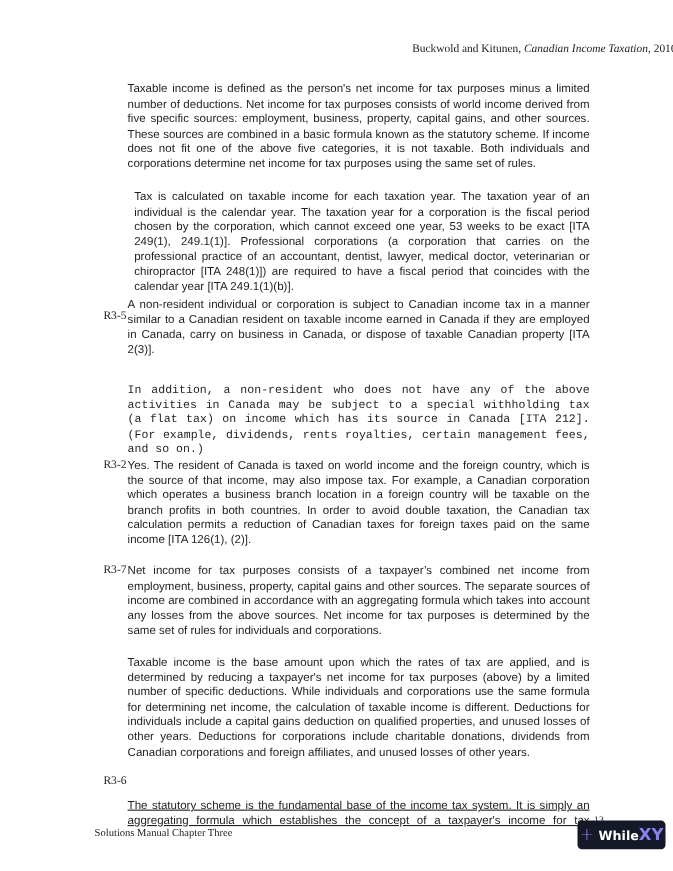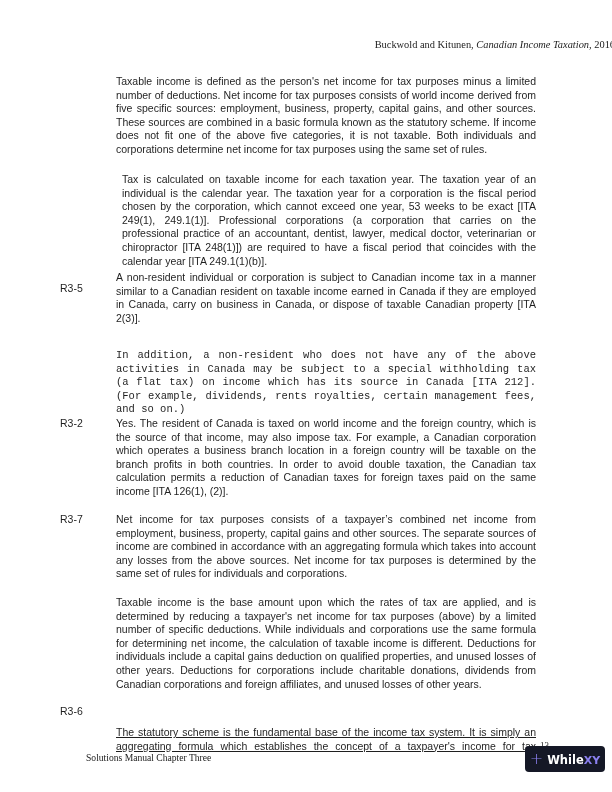--- a/index.html
+++ b/index.html
@@ -3,28 +3,28 @@
 <meta charset="utf-8">
 <style>
   html, body { margin:0; padding:0; background:#ffffff; }
   body { width:612px; height:792px; position:relative; overflow:hidden; color:#1a1a1a; }
   .header { position:absolute; top:39px; left:0; width:612px; text-align:right; font-family:"Liberation Serif", serif; font-size:10.4px; color:#222; padding-left:96px; box-sizing:border-box;margin-left:44px; }
   .header i { font-style:italic; }
   .body-text { font-family:"Liberation Sans", sans-serif; font-size:10.5px; line-height:13.6px; text-align:justify; color:#1f1f1f; }
   .para { position:absolute; }
   .p-intro { left:116px; top:75px; width:420px; }
   .p-inner { left:122px; top:173px; width:414px; }
-  .q-label { position:absolute; left:60px; font-family:Liberation Sans, sans-serif; font-size:10.5px; color:#1f1f1f; }
+  .q-label { position:absolute; left:94px; font-family:Liberation Serif, serif; font-size:10.5px; color:#1f1f1f; }
   .p-q { left:116px; width:420px; }
   .footer-left { position:absolute; left:86px; top:752px; font-family:Liberation Serif, serif; font-size:9.6px; color:#222; }
   .page-num { position:absolute; left:540px; top:740px; font-family:"Liberation Serif", serif; font-size:9px; color:#222; }
   .badge { position:absolute; left:525px; top:746px; width:80px; height:26px; background:#151826; border-radius:4px; display:flex; align-items:center; justify-content:center; gap:4px; }
   .badge .plus { color:#8b80f0; font-family:"DejaVu Sans", sans-serif; font-size:16px; font-weight:300; line-height:1; }
   .badge .t1 { color:#ffffff; font-family:"DejaVu Sans", sans-serif; font-weight:bold; font-size:11.5px; }
-  .badge .t2 { color:#8b80f0; font-family:"DejaVu Sans", sans-serif; font-weight:bold; font-size:11px; }
+  .badge .t2 { color:#8b80f0; font-family:"DejaVu Sans", sans-serif; font-weight:bold; font-size:15px; }
 </style>
 </head>
 <body>
 
 <div class="header"><span>Buckwold and Kitunen, </span><i>Canadian Income Taxation,</i><span> 2016-2017 Ed.</span></div>
 
 <div class="para body-text p-intro">Taxable income is defined as the person's net income for tax purposes minus a limited number of deductions. Net income for tax purposes consists of world income derived from five specific sources: employment, business, property, capital gains, and other sources. These sources are combined in a basic formula known as the statutory scheme. If income does not fit one of the above five categories, it is not taxable. Both individuals and corporations determine net income for tax purposes using the same set of rules.</div>
 <div class="para body-text p-inner">Tax is calculated on taxable income for each taxation year. The taxation year of an individual is the calendar year. The taxation year for a corporation is the fiscal period chosen by the corporation, which cannot exceed one year, 53 weeks to be exact [ITA 249(1), 249.1(1)].   Professional corporations (a corporation that carries on the professional practice of an accountant, dentist, lawyer, medical doctor, veterinarian or chiropractor [ITA 248(1)]) are required to have a fiscal period that coincides with the calendar year [ITA 249.1(1)(b)].</div>
 
 <div class="q-label" style="top:282px;">R3-5</div>

